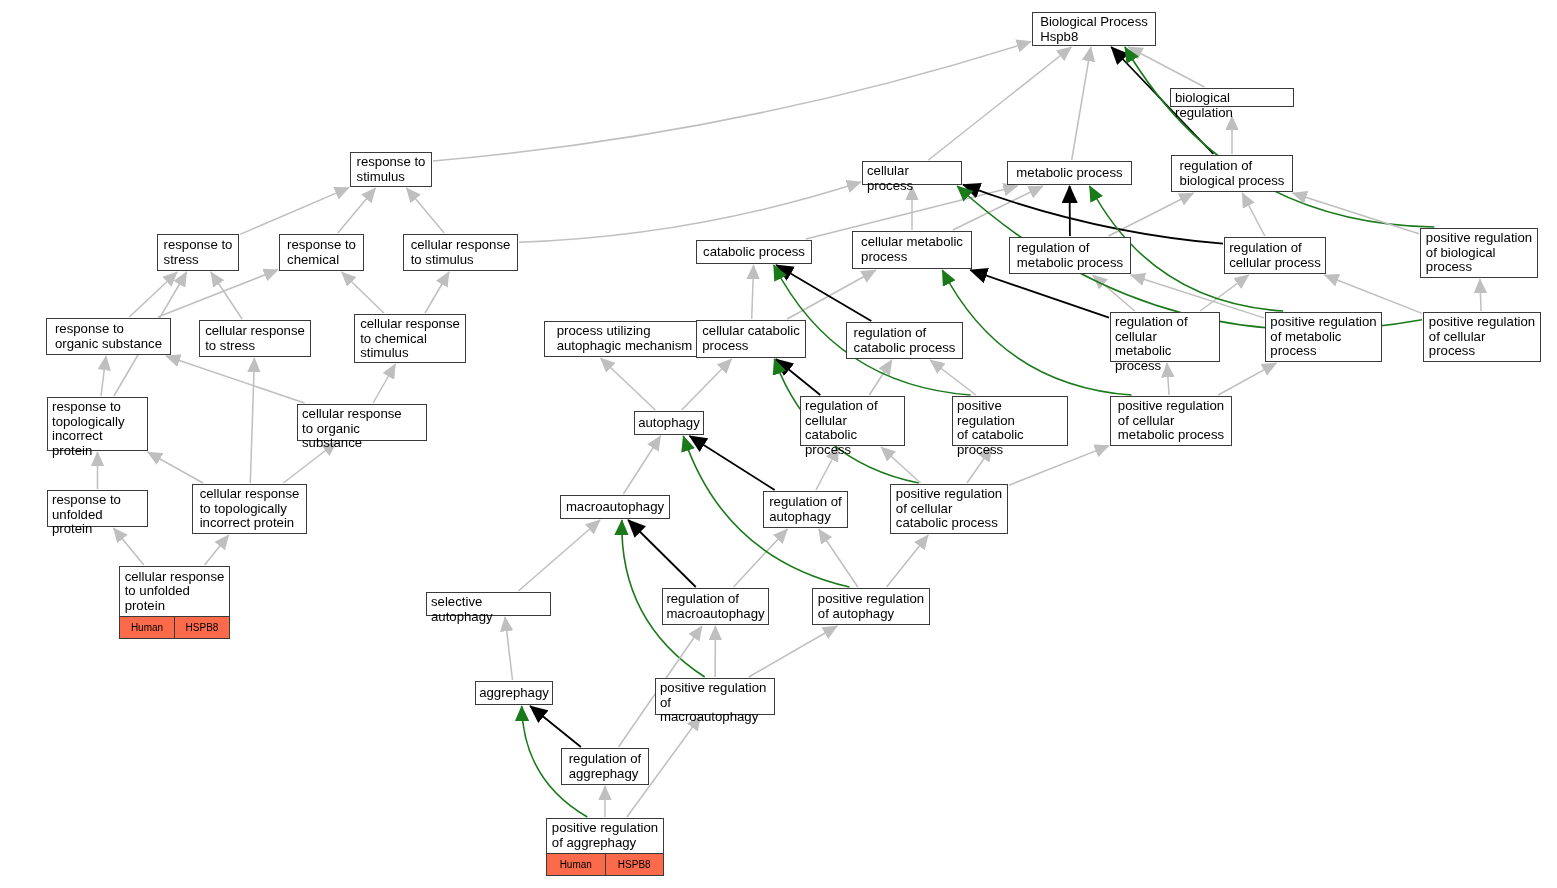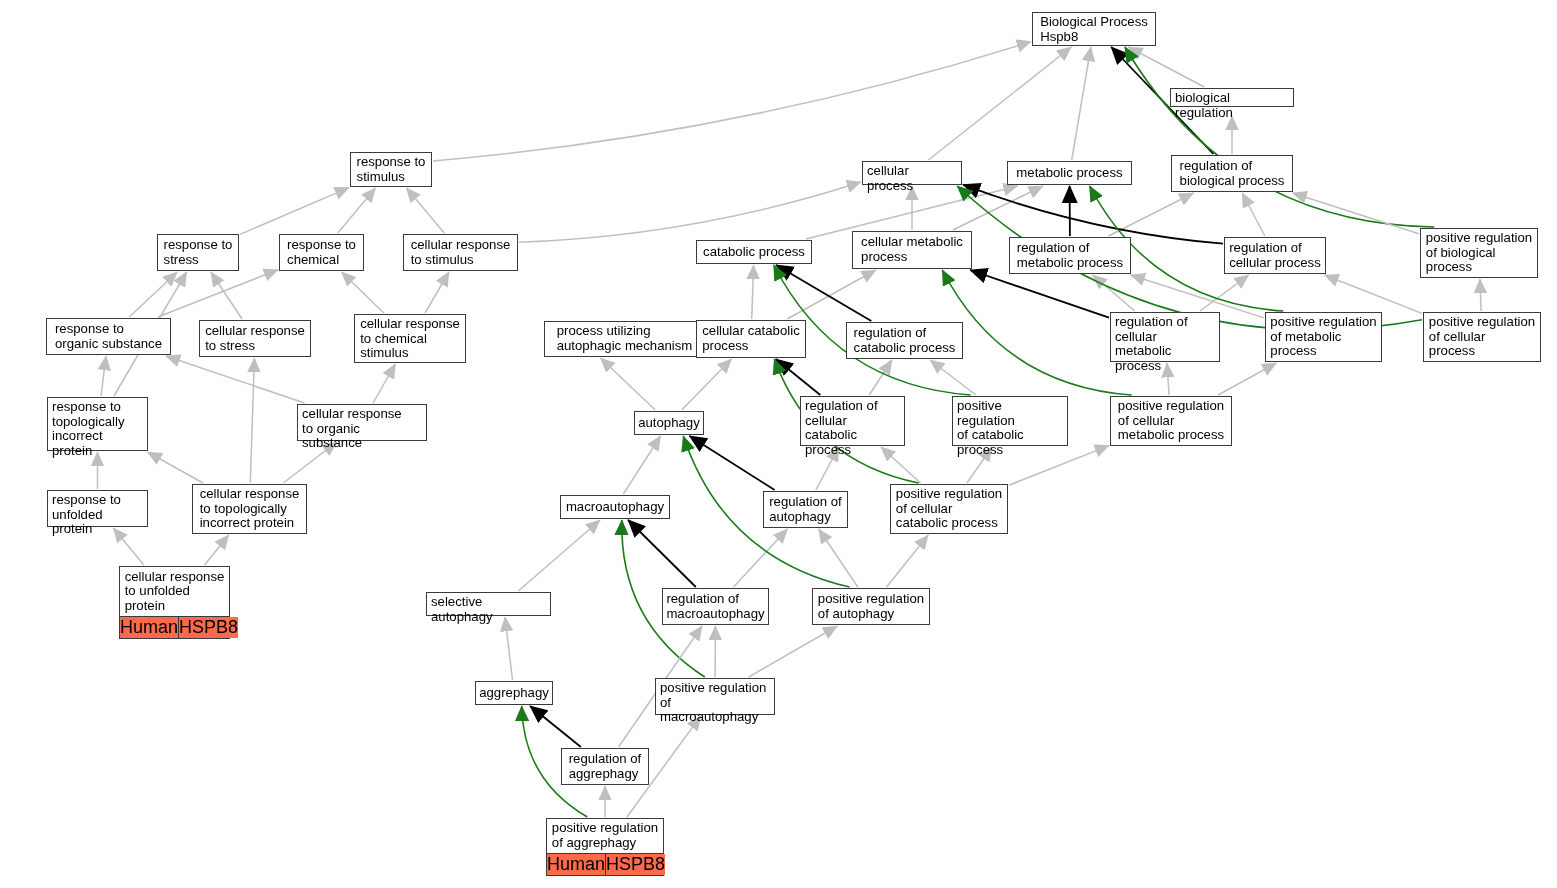--- a/index.html
+++ b/index.html
@@ -7,21 +7,21 @@
          font-family:"Liberation Sans","DejaVu Sans",sans-serif;overflow:hidden;}
   svg#edges{position:absolute;left:0;top:0;width:1557px;height:888px;}
   .node{position:absolute;box-sizing:border-box;border:1.6px solid #3a3a3a;
         background:#ffffff;display:flex;flex-direction:column;align-items:stretch;
         justify-content:flex-start;}
   .node .label{flex:1;display:flex;align-items:center;justify-content:center;
         text-align:left;font-size:13.2px;line-height:14.6px;color:#000;
         padding:2px 4px;white-space:pre-line;}
   .gene-strip{display:flex;border-top:1.6px solid #3a3a3a;height:21px;}
   .gene-strip .cell{flex:1;display:flex;align-items:center;justify-content:center;
-        background:#fa6a4b;font-size:18px;color:#000;}
+        background:#fa6a4b;font-size:10px;color:#000;}
   .gene-strip .cell.first{border-right:1.6px solid #3a3a3a;}
 </style>
 </head>
 <body>
 
 <div id="stage">
   <svg id="edges" viewBox="0 0 1557 888" xmlns="http://www.w3.org/2000/svg">
     <defs>
       <marker id="ah-grey" markerWidth="11" markerHeight="9" refX="9.5" refY="4.5" orient="auto">
         <path d="M0,0 L10,4.5 L0,9 z" fill="#bfbfbf"></path>

